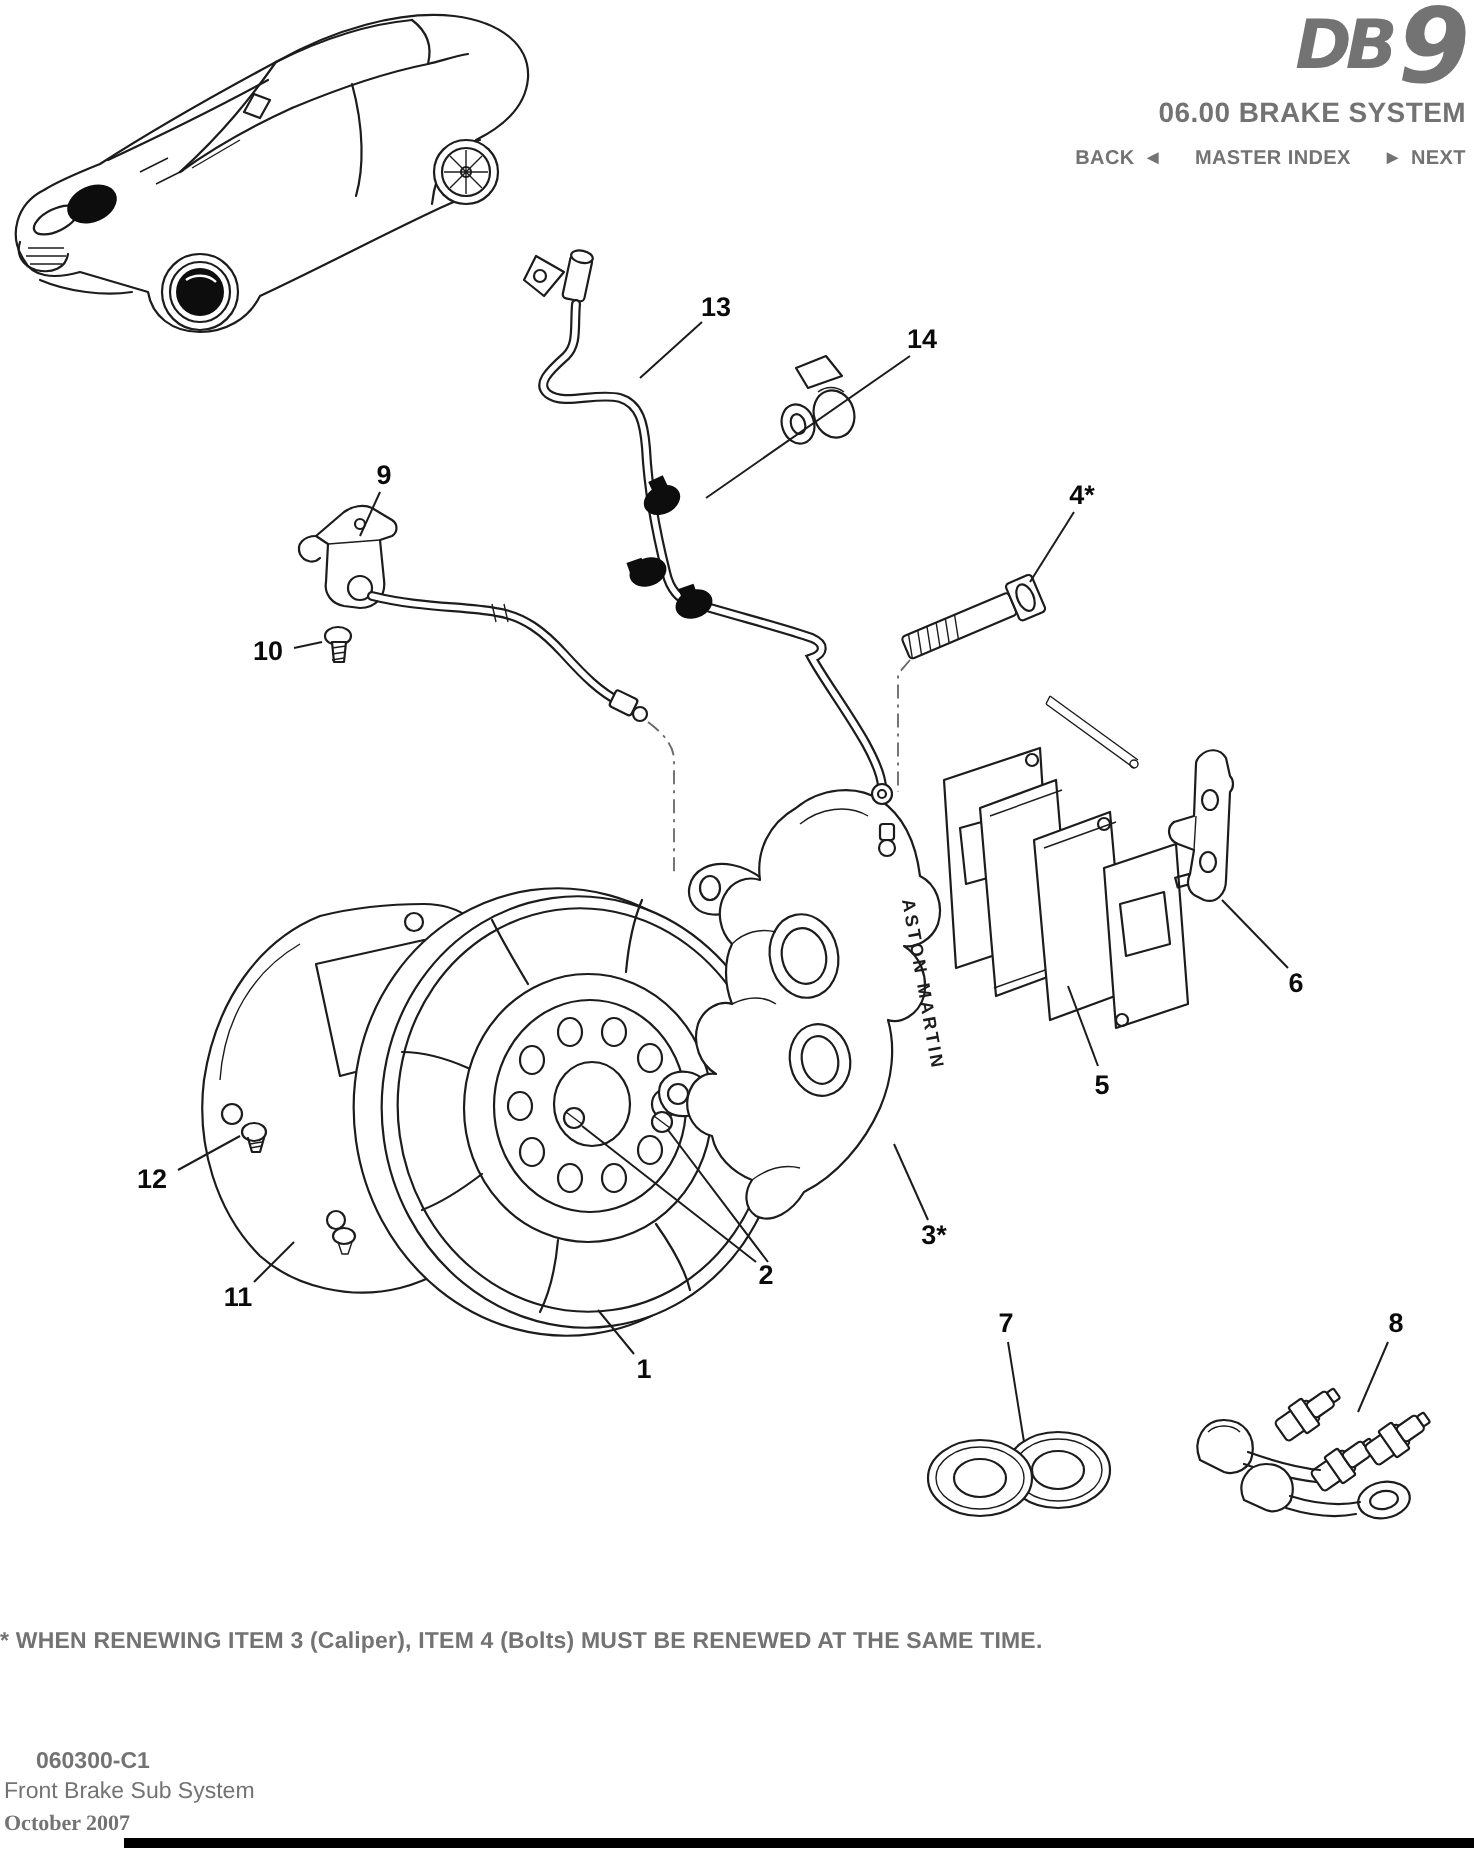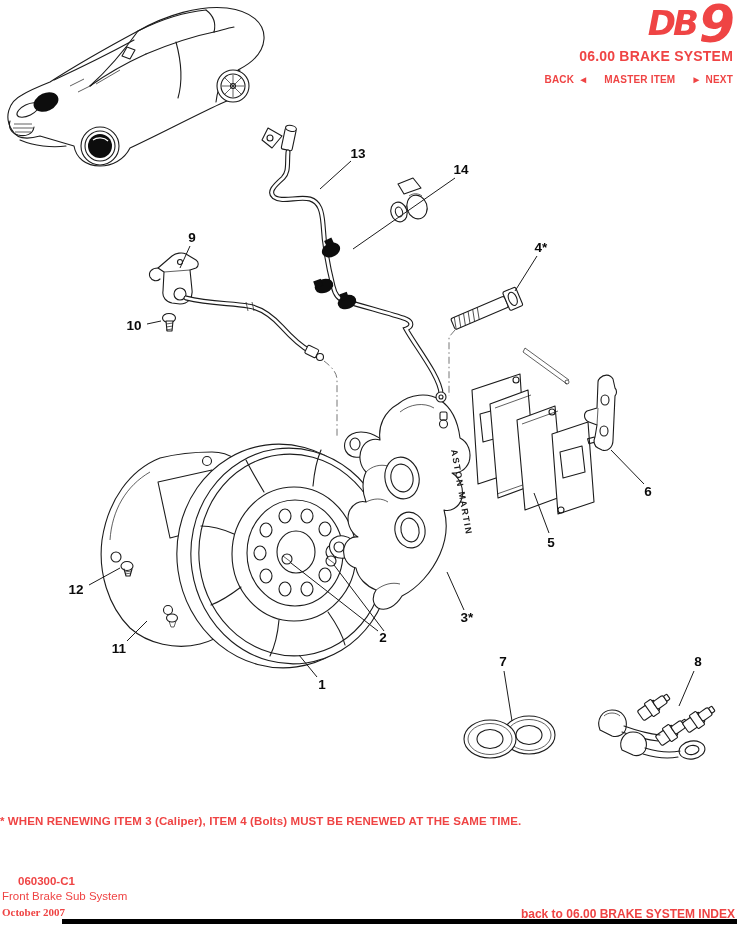--- a/index.html
+++ b/index.html
@@ -1,17 +1,17 @@
 <!DOCTYPE html>
 <html><head>
 <meta charset="utf-8">
 <style>
   html,body{margin:0;padding:0;background:#e8e8e8;}
   #page{position:relative;width:737px;height:926px;background:#fff;overflow:hidden;
-        font-family:"Liberation Sans",sans-serif;color:#ef4444;}
+        font-family:"Liberation Sans",sans-serif;color:#737373;}
   
   #hdr{position:absolute;top:0;right:4px;text-align:right;}
   #logo{display:flex;justify-content:flex-end;align-items:flex-start;line-height:1;}
   #logo .db{font:italic 900 34px "DejaVu Sans",sans-serif;letter-spacing:-3px;margin-top:3px;}
   #logo .nine{font:italic 900 52px "DejaVu Sans",sans-serif;margin-left:3px;margin-top:-6px;letter-spacing:-2px;}
   #section-title{font-weight:700;font-size:14px;letter-spacing:.2px;margin-top:-6px;}
   #nav{display:flex;justify-content:flex-end;gap:16px;margin-top:10px;
        font-weight:700;font-size:10px;letter-spacing:.2px;}
   #nav .navlink{display:flex;gap:4px;cursor:pointer;justify-content:space-between;}
   
@@ -45,21 +45,21 @@
       <span class="db">DB</span>
       <span class="nine">9</span>
     </div>
     <div id="section-title">06.00 BRAKE SYSTEM</div>
     <div id="nav">
       <span class="navlink">
         <span>BACK</span>
         <span>◄</span>
       </span>
       <span class="navlink">
-        <span>MASTER ITEM</span>
+        <span>MASTER INDEX</span>
       </span>
       <span class="navlink">
         <span>►</span>
         <span>NEXT</span>
       </span>
     </div>
   </div>
 
   <svg width="737" height="926" viewBox="0 0 737 926" xmlns="http://www.w3.org/2000/svg" style="position:absolute;left:0;top:0">
 
@@ -359,16 +359,15 @@
         <text class="num" x="461" y="174" text-anchor="middle">14</text>
       </g>
     </g>
   </svg>
 
   <div id="footnote">* WHEN RENEWING ITEM 3 (Caliper), ITEM 4 (Bolts) MUST BE RENEWED AT THE SAME TIME.</div>
 
   <div id="doc-code">060300-C1</div>
   <div id="subsystem">Front Brake Sub System</div>
   <div id="date">October 2007</div>
-  <div id="back-link">back to 06.00 BRAKE SYSTEM INDEX</div>
   <div id="bottom-bar"></div>
 
 </div>
 
 </body></html>

